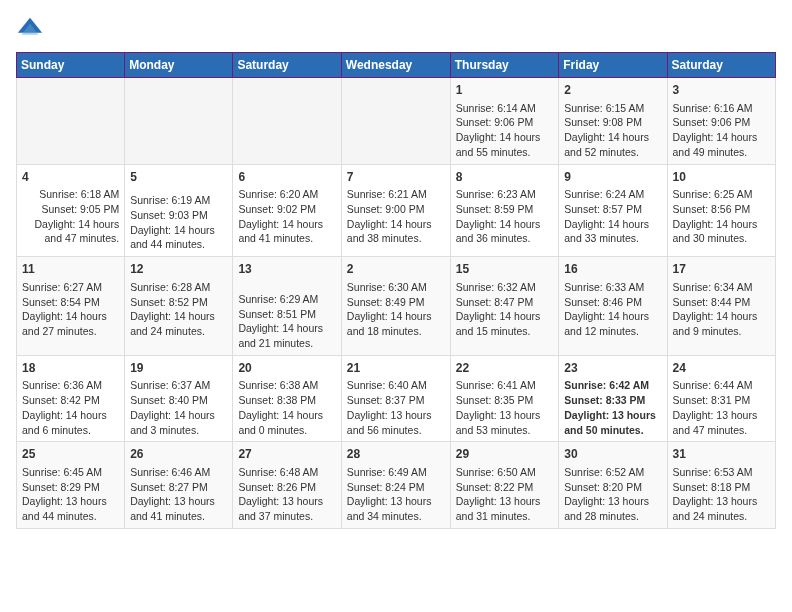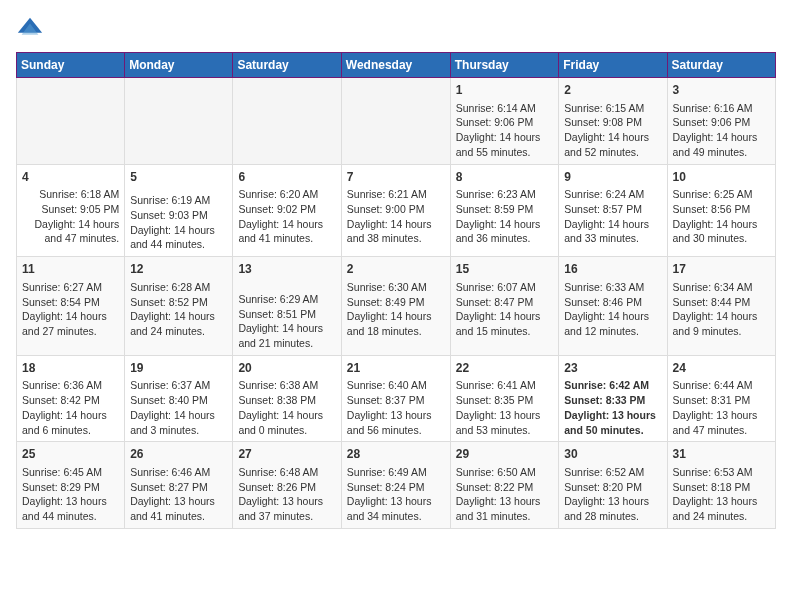--- a/index.html
+++ b/index.html
@@ -210,21 +210,21 @@
 Daylight: 14 hours and 21 minutes.</div>
         </td>
         <td>
           <span class="day-num">2</span>
           <div class="day-details" style="white-space: pre-line;">Sunrise: 6:30 AM
 Sunset: 8:49 PM
 Daylight: 14 hours and 18 minutes.</div>
         </td>
         <td>
           <span class="day-num">15</span>
-          <div class="day-details" style="white-space: pre-line;">Sunrise: 6:07 AM
+          <div class="day-details" style="white-space: pre-line;">Sunrise: 6:32 AM
 Sunset: 8:47 PM
 Daylight: 14 hours and 15 minutes.</div>
         </td>
         <td>
           <span class="day-num">16</span>
           <div class="day-details" style="white-space: pre-line;">Sunrise: 6:33 AM
 Sunset: 8:46 PM
 Daylight: 14 hours and 12 minutes.</div>
         </td>
         <td>

